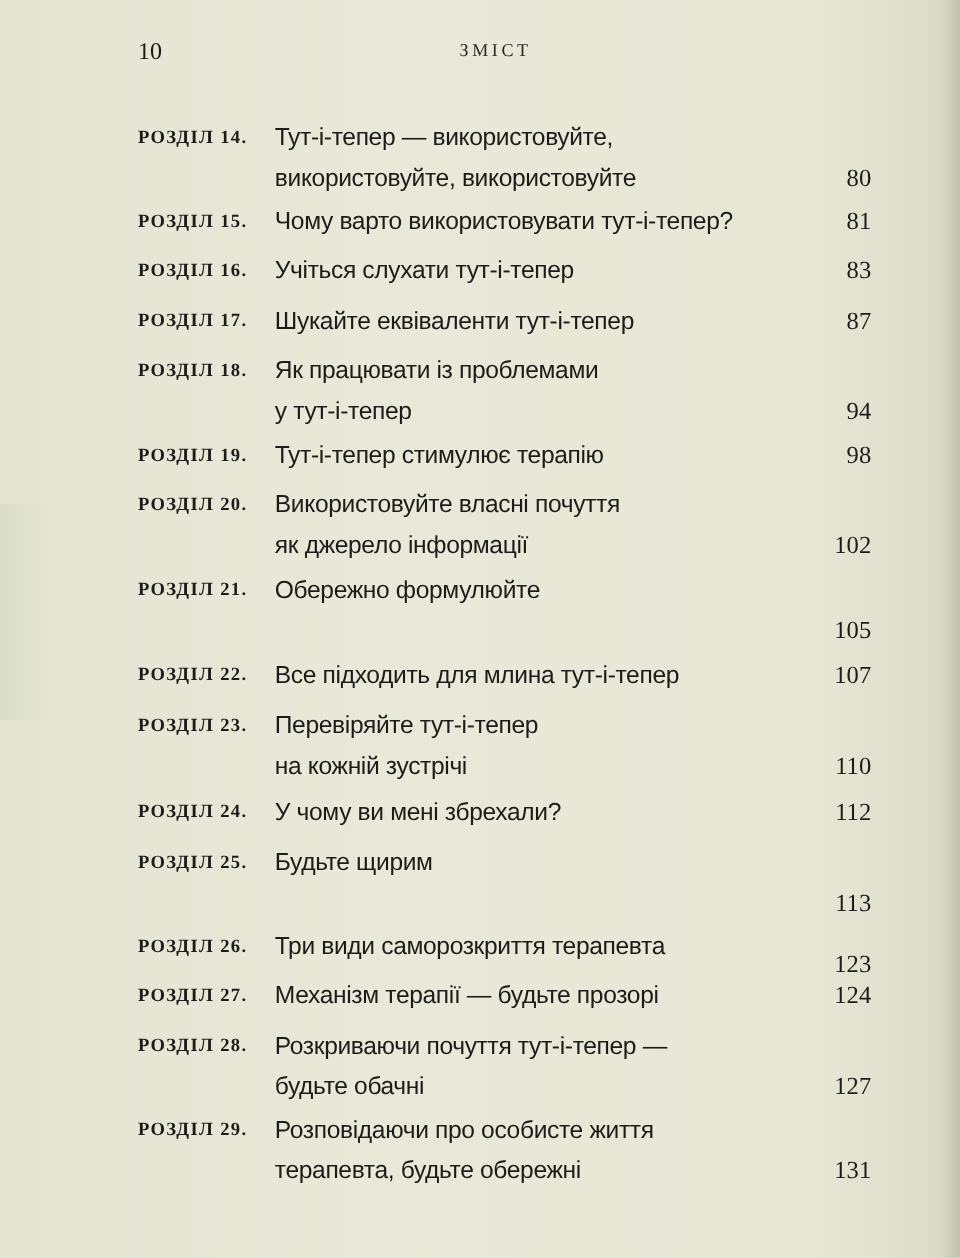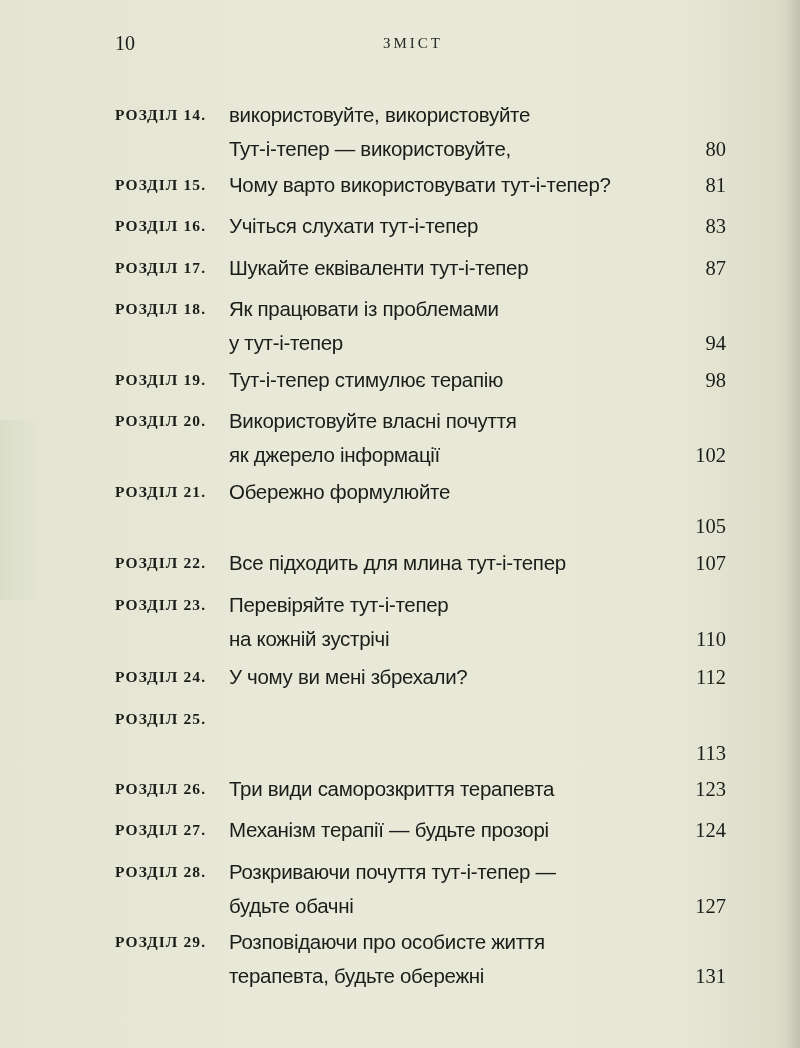--- a/index.html
+++ b/index.html
@@ -110,22 +110,22 @@
   <div class="header">
     <div class="page-number">10</div>
     <div class="running-head">ЗМІСТ</div>
   </div>
 
   <div class="toc">
 
     <div class="entry" style="top:98px;">
       <div class="label">РОЗДІЛ 14.</div>
       <div class="title">
+        <span>Тут-і-тепер — використовуйте,</span>
         <span>використовуйте, використовуйте</span>
-        <span>Тут-і-тепер — використовуйте,</span>
       </div>
       <div class="pg" style="top:34px;">80</div>
     </div>
 
     <div class="entry" style="top:168px;">
       <div class="label">РОЗДІЛ 15.</div>
       <div class="title">
         <span>Чому варто використовувати тут-і-тепер?</span>
       </div>
       <div class="pg" style="top:0;">81</div>
@@ -202,30 +202,31 @@
       <div class="label">РОЗДІЛ 24.</div>
       <div class="title">
         <span>У чому ви мені збрехали?</span>
       </div>
       <div class="pg" style="top:0;">112</div>
     </div>
 
     <div class="entry" style="top:702px;">
       <div class="label">РОЗДІЛ 25.</div>
       <div class="title">
+        <span>Будьте щирим</span>
       </div>
       <div class="pg" style="top:34px;">113</div>
     </div>
 
     <div class="entry" style="top:772px;">
       <div class="label">РОЗДІЛ 26.</div>
       <div class="title">
         <span>Три види саморозкриття терапевта</span>
       </div>
-      <div class="pg" style="top:0;margin-left:32px;">123</div>
+      <div class="pg" style="top:15px;margin-left:32px;">123</div>
     </div>
 
     <div class="entry" style="top:813px;">
       <div class="label">РОЗДІЛ 27.</div>
       <div class="title">
         <span>Механізм терапії — будьте прозорі</span>
       </div>
       <div class="pg" style="top:0;">124</div>
     </div>
 

